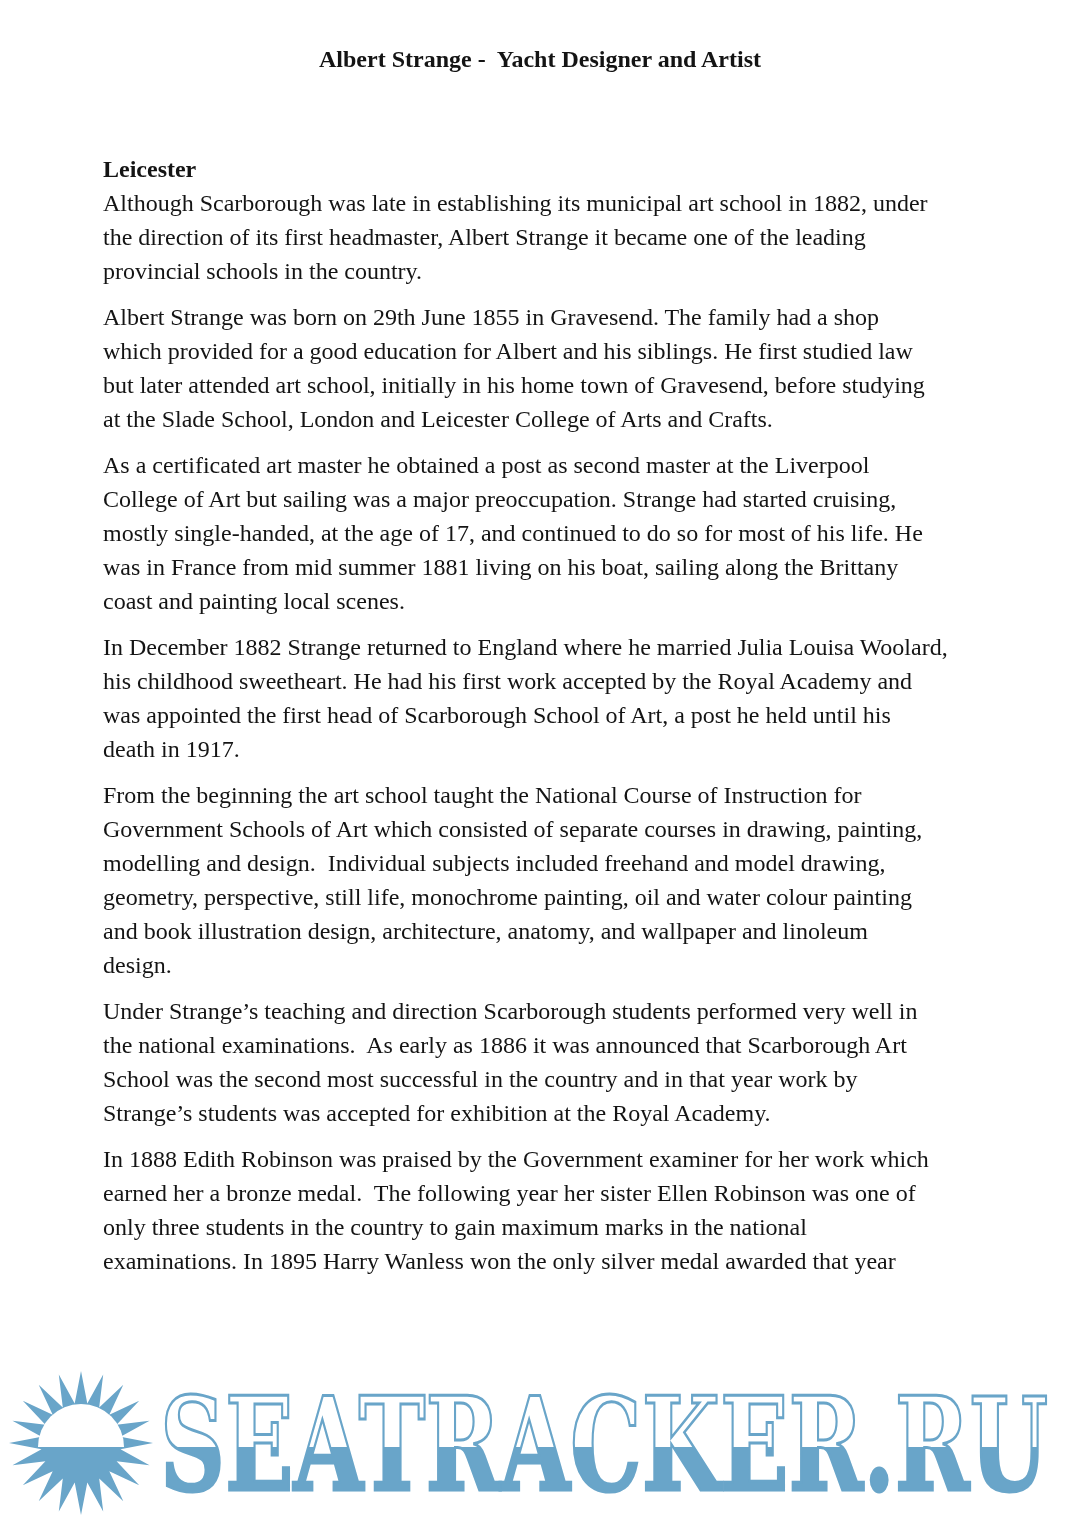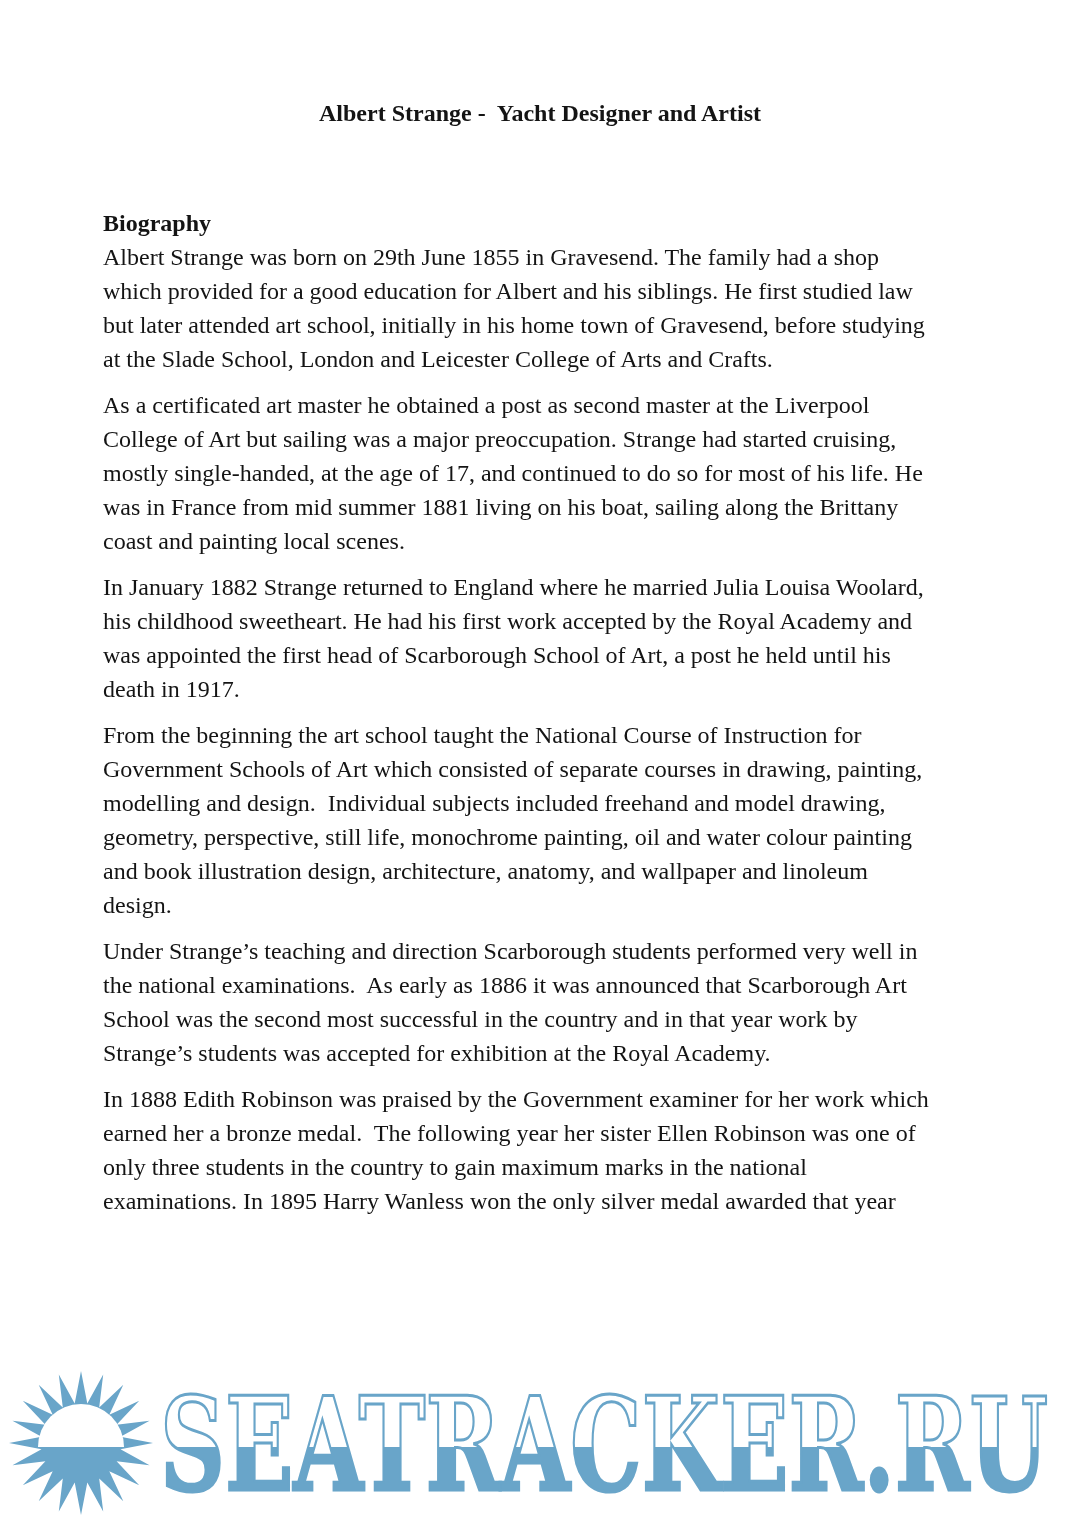--- a/index.html
+++ b/index.html
@@ -4,21 +4,21 @@
 <style>
   html,body{margin:0;padding:0;background:#ffffff;}
   .page{
     position:relative;
     width:1080px;height:1527px;
     background:#ffffff;
     overflow:hidden;
     font-family:"Liberation Serif","DejaVu Serif",serif;
     color:#141414;
   }
-  .content{position:relative;z-index:1;padding-top:96px;}
+  .content{position:relative;z-index:1;padding-top:42px;}
   .doc-title{
     width:1080px;
     text-align:center;
     font-weight:bold;
     font-size:24px;
     line-height:34px;
     white-space:pre;
     margin:0;
   }
   .body-col{margin:0 60px 0 103px;}
@@ -55,32 +55,35 @@
       <polygon points="81.0,64.0 87.3,96.5 103.2,67.5 99.2,100.4 123.3,77.8 109.3,107.7 139.2,93.7 116.6,117.8 149.5,113.8 120.5,129.7 153.0,136.0 120.5,142.3 149.5,158.2 116.6,154.2 139.2,178.3 109.3,164.3 123.3,194.2 99.2,171.6 103.2,204.5 87.3,175.5 81.0,208.0 74.7,175.5 58.8,204.5 62.8,171.6 38.7,194.2 52.7,164.3 22.8,178.3 45.4,154.2 12.5,158.2 41.5,142.3 9.0,136.0 41.5,129.7 12.5,113.8 45.4,117.8 22.8,93.7 52.7,107.7 38.7,77.8 62.8,100.4 58.8,67.5 74.7,96.5" fill="#69a5c9"></polygon>
       <path d="M 38,140 A 43,43 0 0 1 124,140 Z" fill="#ffffff"></path>
     </g>
     <text x="160" y="183" font-family="DejaVu Serif, Liberation Serif, serif" font-weight="bold" font-size="130" textLength="888" lengthAdjust="spacingAndGlyphs" fill="url(#wf)" stroke-width="3" stroke="#69a5c9">SEATRACKER.RU</text>
   </svg>
 
   <div class="content">
     <div class="doc-title">Albert Strange -  Yacht Designer and Artist</div>
 
     <div class="body-col">
-      <div class="h-section">Biography</div>
+      <div class="h-section">Leicester</div>
 
+      <p class="para">Although Scarborough was late in establishing its municipal art school in 1882, under
+the direction of its first headmaster, Albert Strange it became one of the leading
+provincial schools in the country.</p>
       <p class="para">Albert Strange was born on 29th June 1855 in Gravesend. The family had a shop
 which provided for a good education for Albert and his siblings. He first studied law
 but later attended art school, initially in his home town of Gravesend, before studying
 at the Slade School, London and Leicester College of Arts and Crafts.</p>
       <p class="para">As a certificated art master he obtained a post as second master at the Liverpool
 College of Art but sailing was a major preoccupation. Strange had started cruising,
 mostly single-handed, at the age of 17, and continued to do so for most of his life. He
 was in France from mid summer 1881 living on his boat, sailing along the Brittany
 coast and painting local scenes.</p>
-      <p class="para">In January 1882 Strange returned to England where he married Julia Louisa Woolard,
+      <p class="para">In December 1882 Strange returned to England where he married Julia Louisa Woolard,
 his childhood sweetheart. He had his first work accepted by the Royal Academy and
 was appointed the first head of Scarborough School of Art, a post he held until his
 death in 1917.</p>
       <p class="para">From the beginning the art school taught the National Course of Instruction for
 Government Schools of Art which consisted of separate courses in drawing, painting,
 modelling and design.  Individual subjects included freehand and model drawing,
 geometry, perspective, still life, monochrome painting, oil and water colour painting
 and book illustration design, architecture, anatomy, and wallpaper and linoleum
 design.</p>
       <p class="para">Under Strange’s teaching and direction Scarborough students performed very well in

